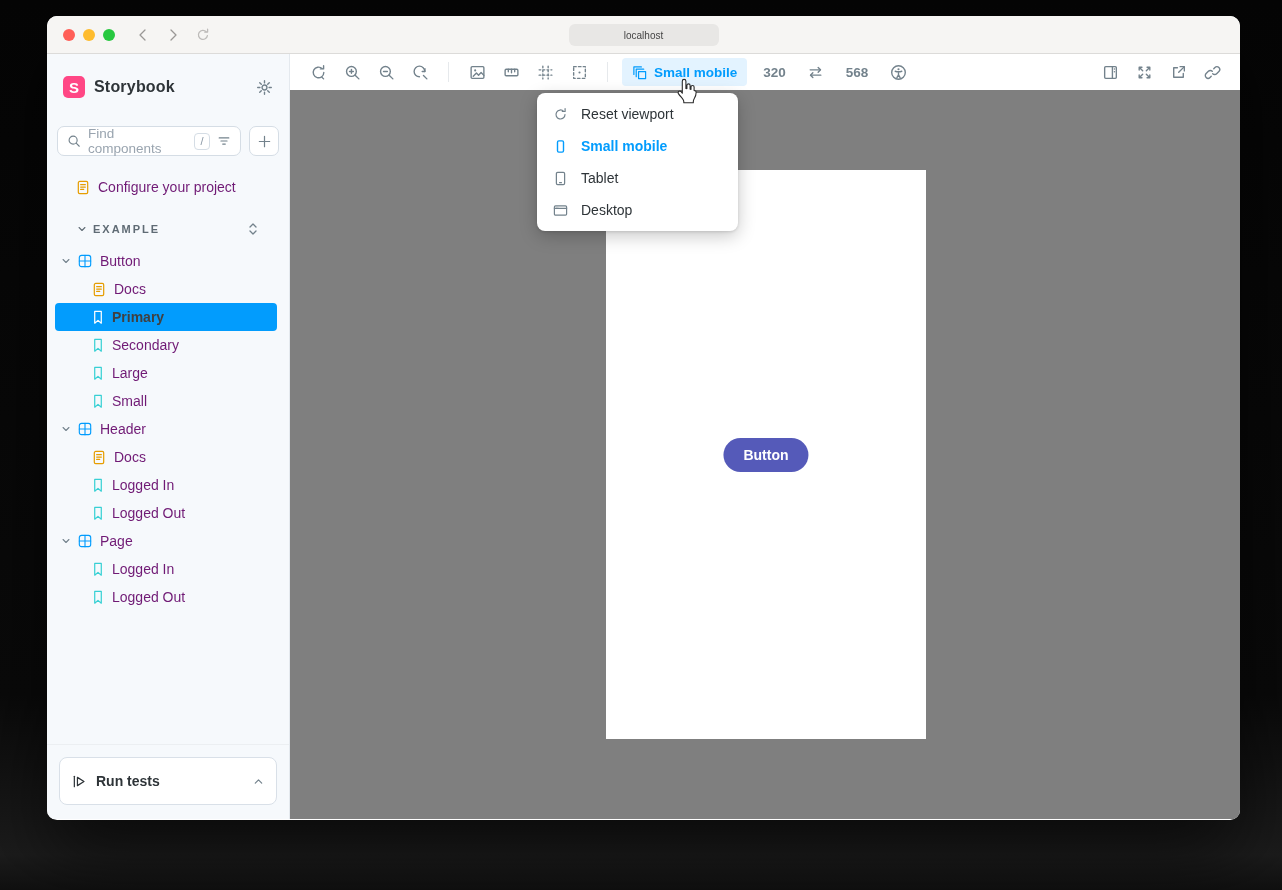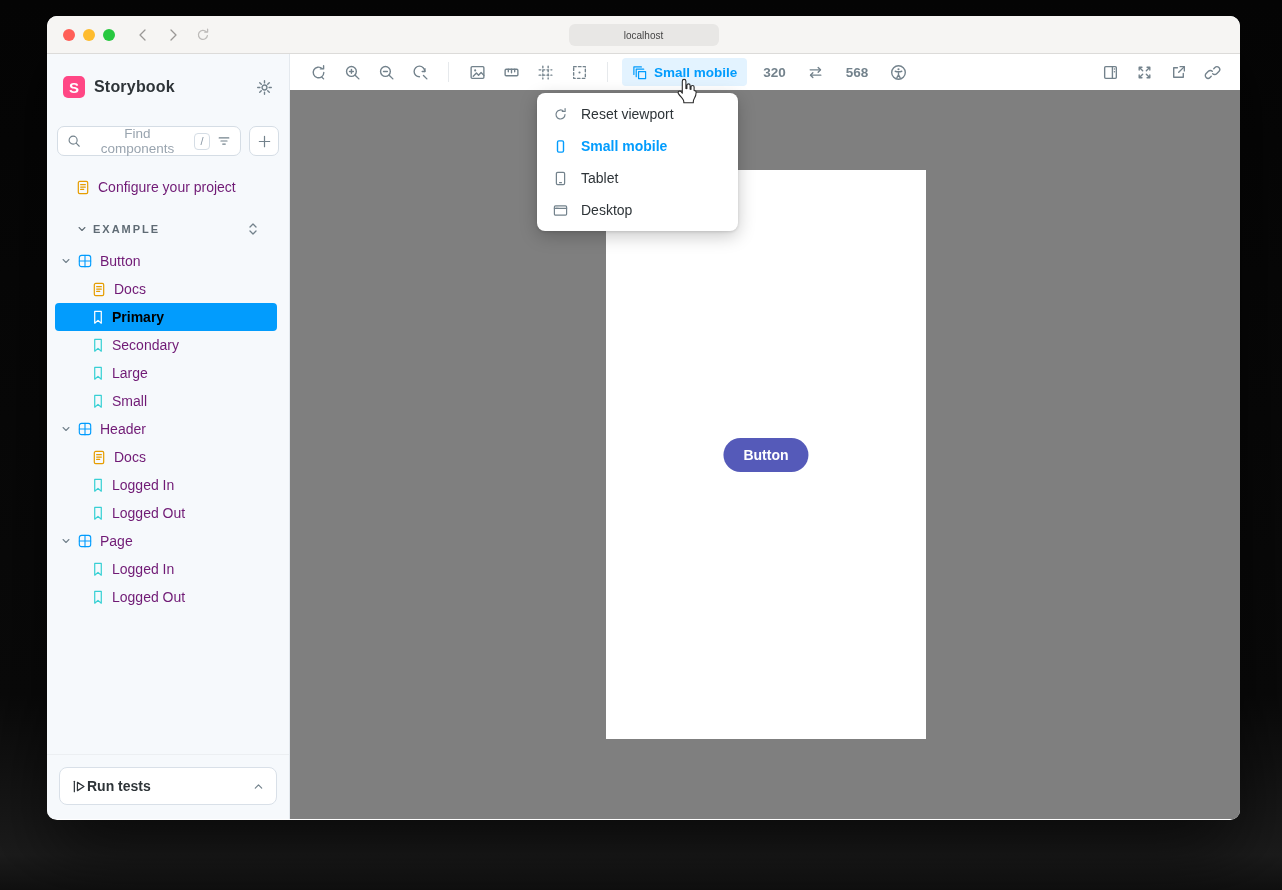--- a/index.html
+++ b/index.html
@@ -41,21 +41,21 @@
   .sb-brand { margin:22px 16px 0; display:flex; align-items:center; gap:9px; height:22px; }
   .sb-logo {
     width:22px; height:22px; border-radius:5px; background:#FF4785; color:#fff;
     font-weight:bold; font-size:15px; display:flex; align-items:center; justify-content:center;
   }
   .sb-title { font-size:16px; font-weight:bold; color:#2E3438; letter-spacing:.2px; }
   .sb-gear { margin-left:auto; color:#73828C; display:flex; }
   .sb-search { margin:28px 10px 0; display:flex; gap:8px; height:30px; }
   .searchbox {
     flex:1; border:1px solid #D5DDE5; border-radius:7px; background:#fff;
-    display:flex; align-items:center; padding:0 9px; gap:7px; color:#73828C;text-align:center;
+    display:flex; align-items:center; padding:0 9px; gap:7px; color:#73828C;
   }
   .searchbox .ph { flex:1; font-size:13.5px; color:#99A4AF; }
   .slash {
     width:16px; height:17px; border:1px solid #D5DDE5; border-radius:4px;
     font-size:11px; color:#8b98a5; display:flex; align-items:center; justify-content:center;
   }
   .plusbtn {
     width:30px; height:30px; border:1px solid #D5DDE5; border-radius:7px; background:#fff;
     color:#73828C; display:flex; align-items:center; justify-content:center; cursor:pointer;
   }
@@ -69,25 +69,25 @@
     margin:16px 16px 0; height:24px; padding:0 14px; display:flex; align-items:center; gap:6px;
     font-size:11px; font-weight:bold; letter-spacing:2px; color:#5F6B74; cursor:pointer;
   }
   .section .collapse { margin-left:auto; color:#73828C; }
   .sb-tree { margin-top:6px; }
   .row.lvl1 { padding-left:6px; gap:0; }
   .row.lvl1 .chev { width:10px; margin-right:7px; color:#73828C; display:flex; }
   .row.lvl1 .cicon { margin-right:8px; display:flex; }
   .row.lvl2 { padding-left:37px; }
   .row.lvl2 .sicon { margin-right:8px; display:flex; }
-  .row.sel { background:#029CFD; color:#000000; font-weight:bold; }
+  .row.sel { background:#029CFD; color:#404040; font-weight:bold; }
   .sb-bottom { margin-top:auto; padding:12px 12px 14px; border-top:1px solid rgba(0,0,0,.04); }
   .runcard {
-    height:38px; background:#fff; border:1px solid #D9E0E8; border-radius:8px;
-    display:flex; align-items:center; padding:0 12px; cursor:pointer;
+    height:48px; background:#fff; border:1px solid #D9E0E8; border-radius:8px;
+    display:flex; align-items:center; padding:0 12px; gap:9px; cursor:pointer;
   }
   .runcard .rlabel { font-size:14px; font-weight:bold; color:#2E3438; }
   .runcard .rchev { margin-left:auto; color:#73828C; display:flex; }
   
   .toolbar {
     height:36px; background:#fff; display:flex; align-items:center;
     justify-content:space-between; padding:0 14px; flex-shrink:0;
   }
   .tgroup { display:flex; align-items:center; gap:6px; }
   .tbtn {

